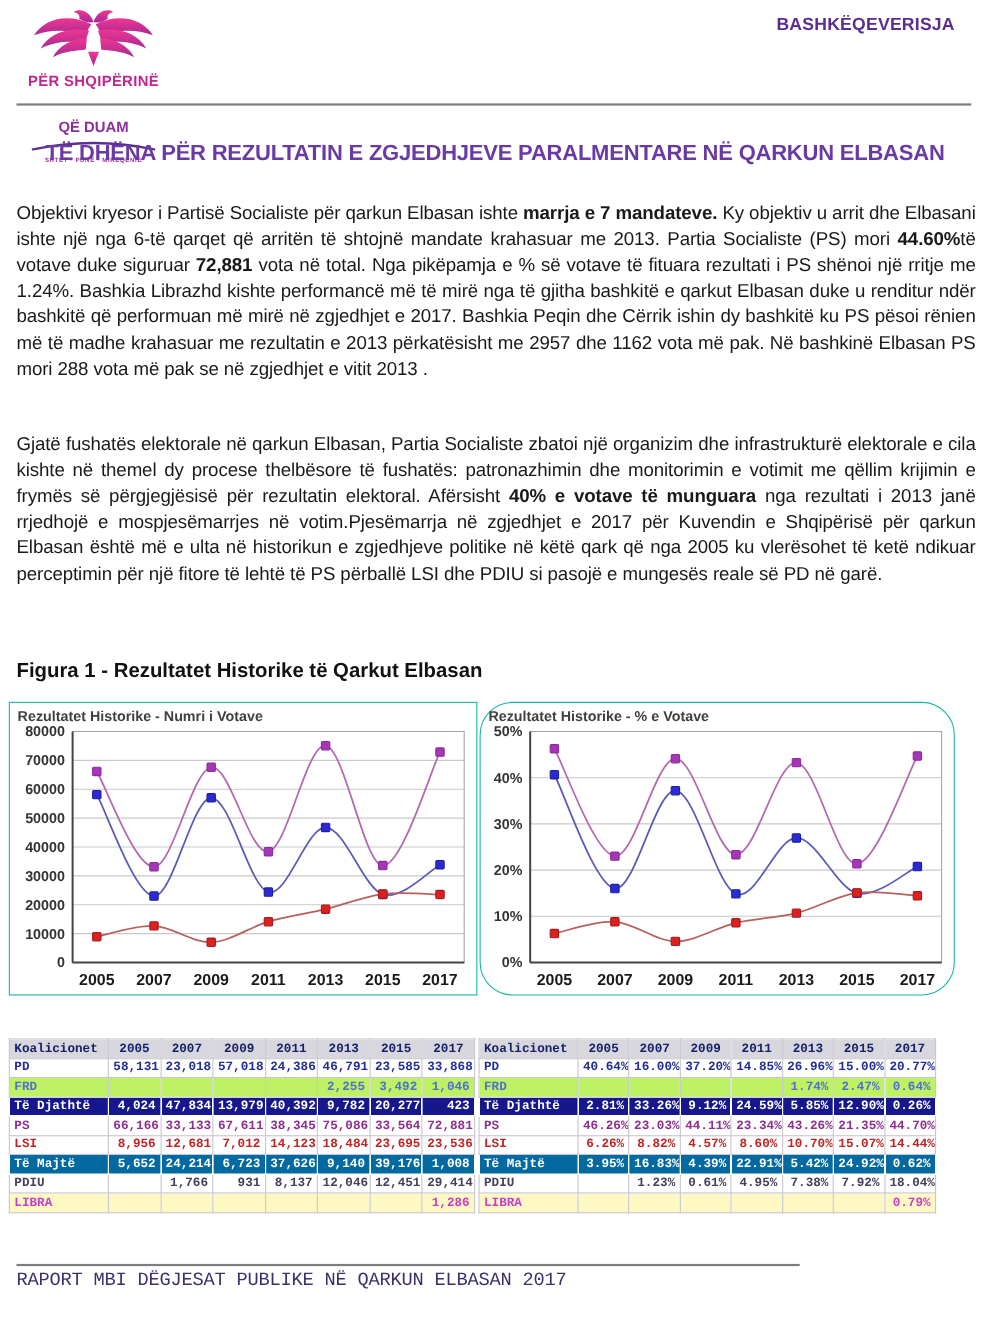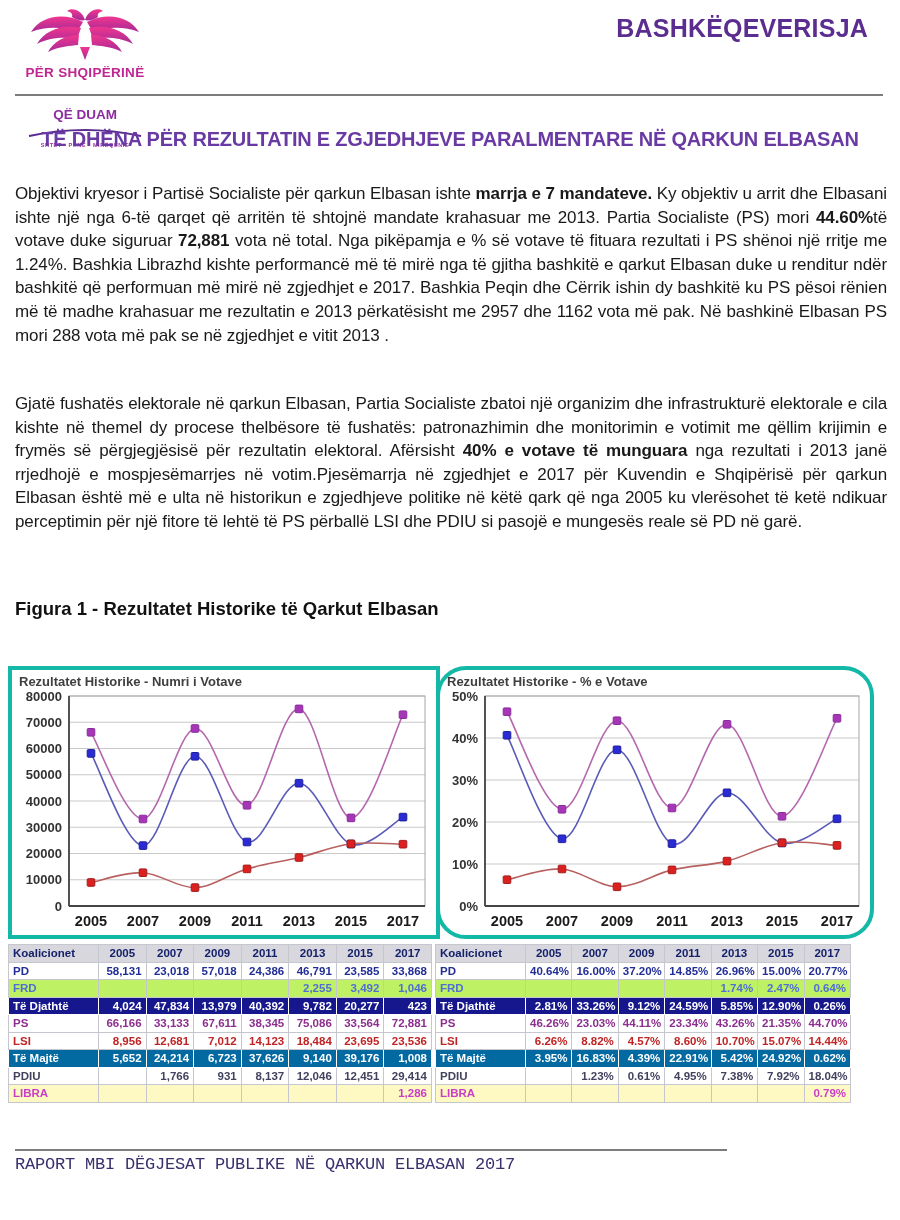--- a/index.html
+++ b/index.html
@@ -4,43 +4,43 @@
 <style>
   html,body{margin:0;padding:0;background:#ffffff;}
   body{width:900px;height:1220px;overflow:hidden;font-family:"Liberation Sans",sans-serif;}
   .page{position:relative;width:900px;height:1220px;background:#fff;}
 
   
   .logo{position:absolute;left:18px;top:4px;width:134px;text-align:center;}
   .logo-line1{font-size:13.5px;font-weight:bold;color:#c0268f;letter-spacing:.3px;line-height:1.05;}
   .logo-line2{font-size:13.5px;font-weight:bold;color:#8d2ba0;line-height:1.1;margin-top:28px;}
   .logo-tagline{font-size:5.5px;font-weight:bold;color:#a42ba0;letter-spacing:.6px;margin-top:1px;}
-  .slogan{position:absolute;right:32px;top:14px;text-align:right;font-size:25px;font-weight:800;
+  .slogan{position:absolute;right:32px;top:14px;text-align:right;font-size:16px;font-weight:800;
           color:#5b2d90;line-height:1.18;letter-spacing:.2px;}
   .rule{position:absolute;background:#7d7d7d;height:2px;}
   .top-rule{top:94px;left:15px;width:868px;}
 
   
   .doc-title{position:absolute;top:128px;left:15px;width:870px;margin:0;text-align:center;
              font-size:20px;font-weight:bold;color:#6a3aa4;letter-spacing:-.2px;}
   .body-par{position:absolute;left:15px;width:872px;margin:0;font-size:17px;line-height:23.6px;
             text-align:justify;color:#191919;letter-spacing:-.1px;}
   .par-1{top:182px;}
   .par-2{top:392px;}
   .fig-caption{position:absolute;top:598px;left:15px;margin:0;font-size:18.5px;font-weight:bold;color:#111;}
 
   
-  .chart-tile{position:absolute;top:666px;background:#fff;border:4px solid #14b8a6;padding:3px 2px 1px 5px;}
+  .chart-tile{position:absolute;top:638px;background:#fff;border:1px solid #14b8a6;padding:3px 2px 1px 5px;}
   .chart-tile-left{left:8px;width:417px;}
   .chart-tile-right{left:436px;width:423px;border-radius:30px;}
   .chart-title{font-size:13px;font-weight:bold;color:#3f3f3f;margin:1px 0 1px 2px;}
   .chart-svg-holder svg{display:block;}
 
   
-  .table-wrap{position:absolute;top:944px;}
+  .table-wrap{position:absolute;top:944px;font-family:Liberation Mono, monospace;}
   .table-wrap-left{left:8px;width:424px;}
   .table-wrap-right{left:435px;width:416px;}
   .table-wrap table{width:100%;border-collapse:collapse;font-size:11.5px;font-weight:bold;table-layout:fixed;}
   .table-wrap th,.table-wrap td{border:1px solid #c6c6ce;padding:1.5px 4px;height:13.5px;overflow:hidden;white-space:nowrap;}
   .table-wrap thead th{background:#d7d7dd;color:#15216b;text-align:center;}
   .table-wrap thead th.lbl{text-align:left;}
   td.lbl{text-align:left;}
   td.num{text-align:right;}
   tr.pd td{color:#222e96;}
   tr.frd td{color:#4f6fd4;background:#bef264;}

